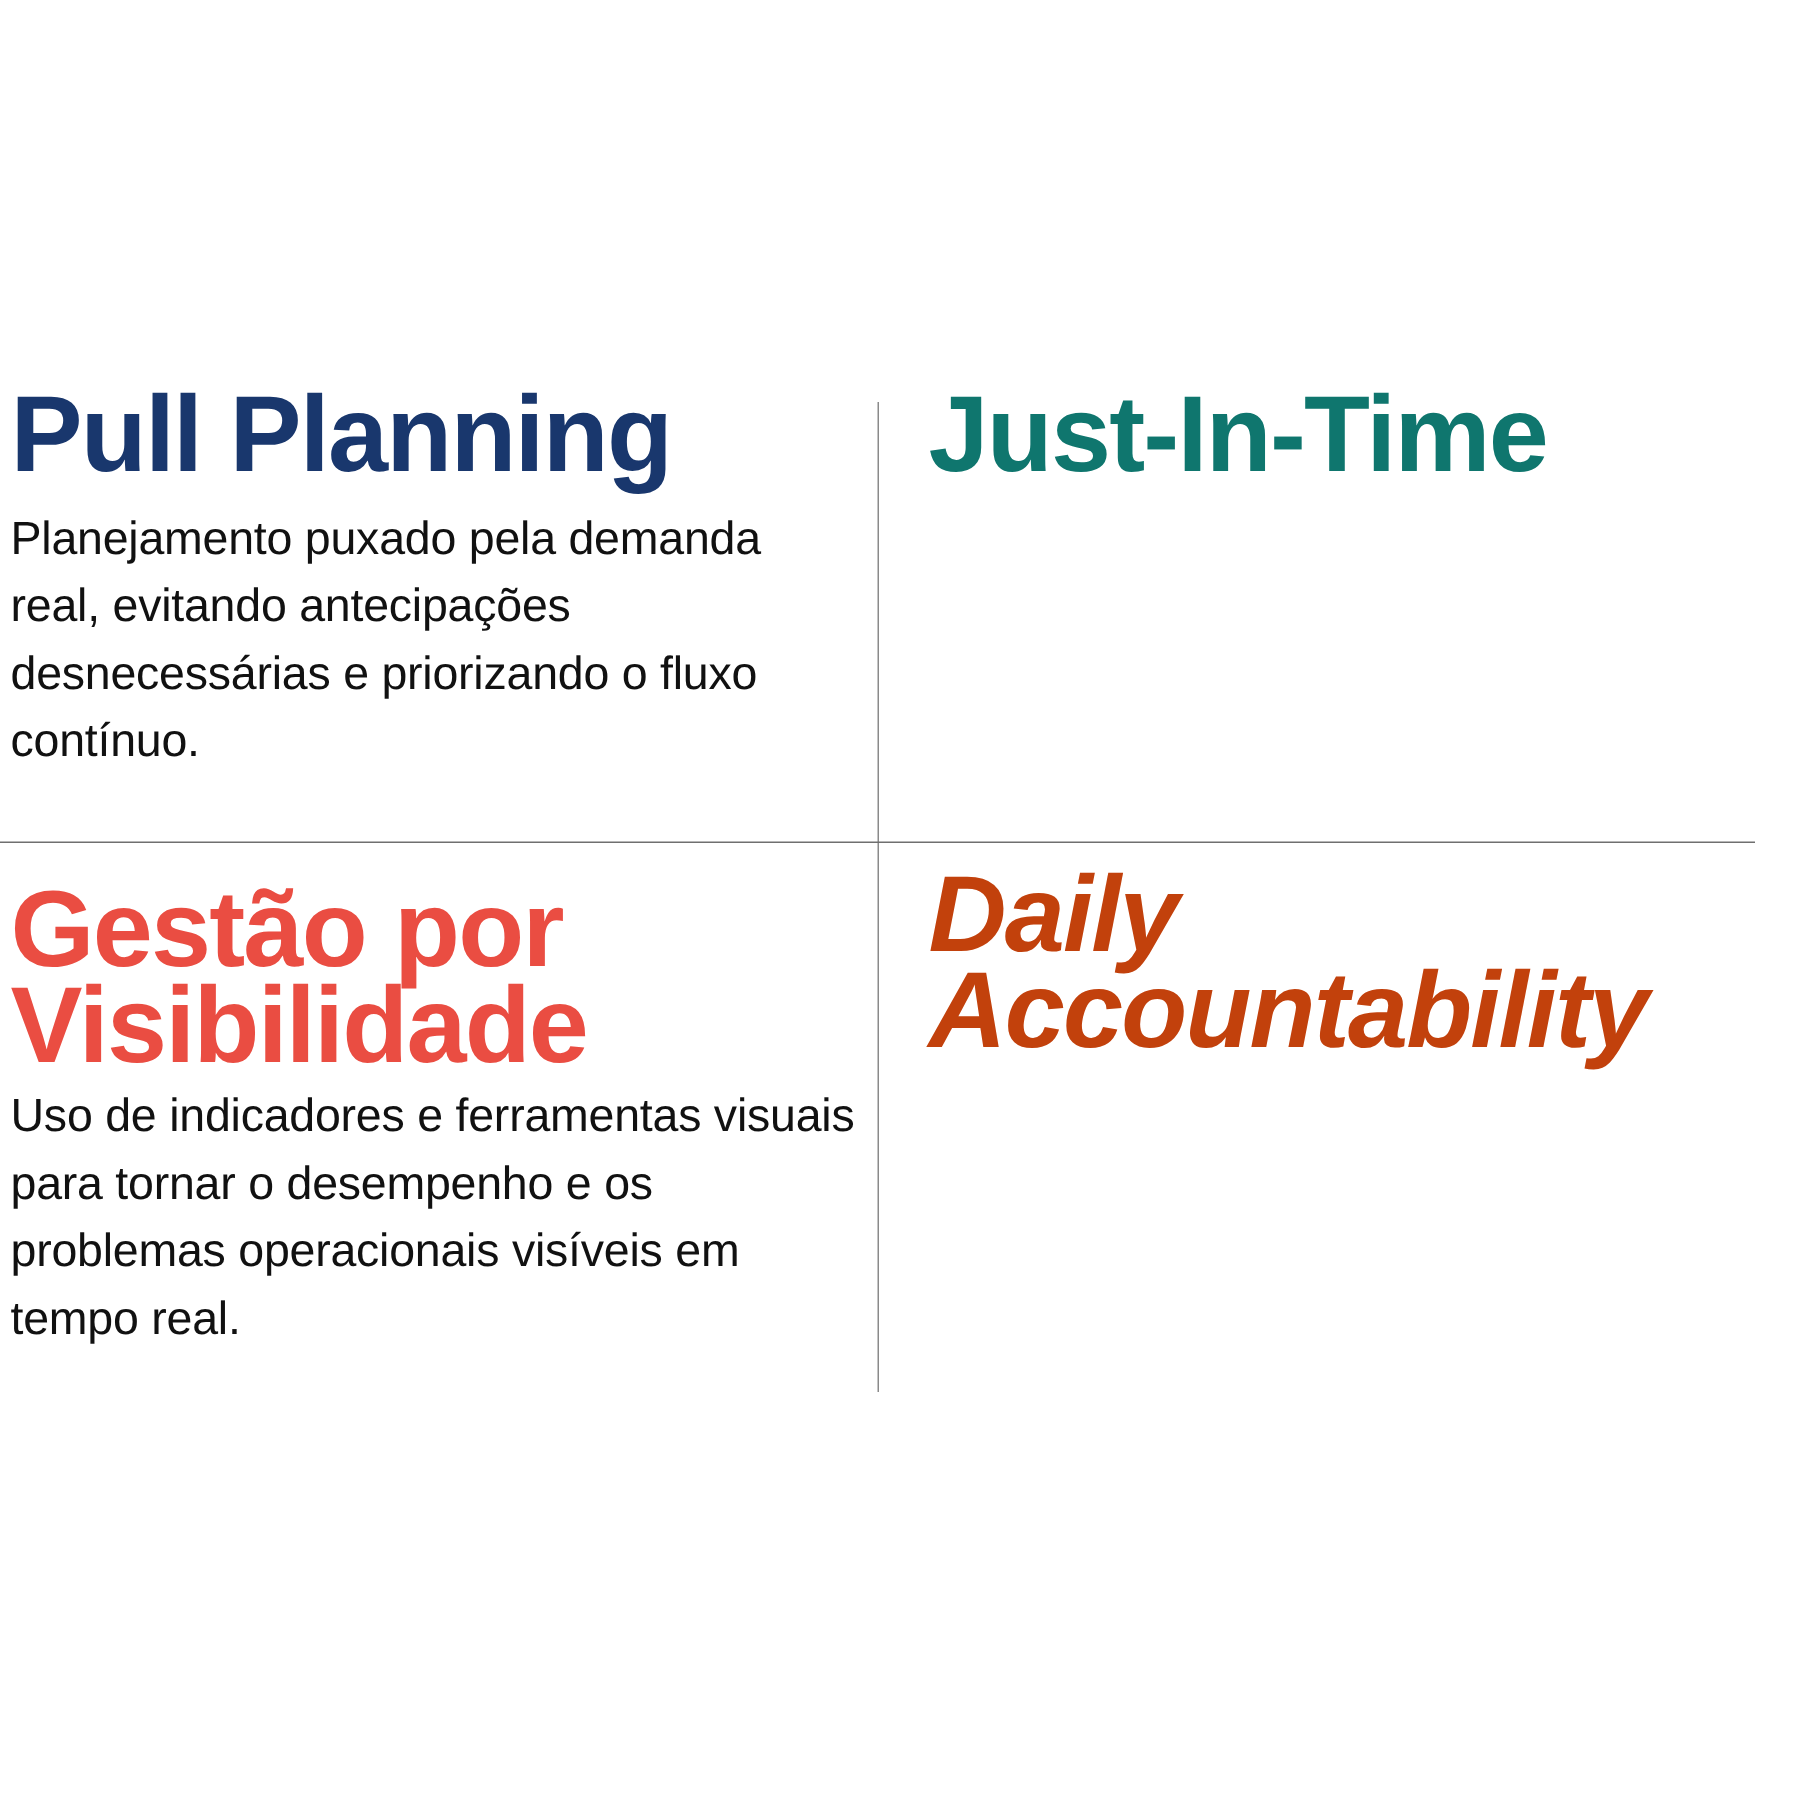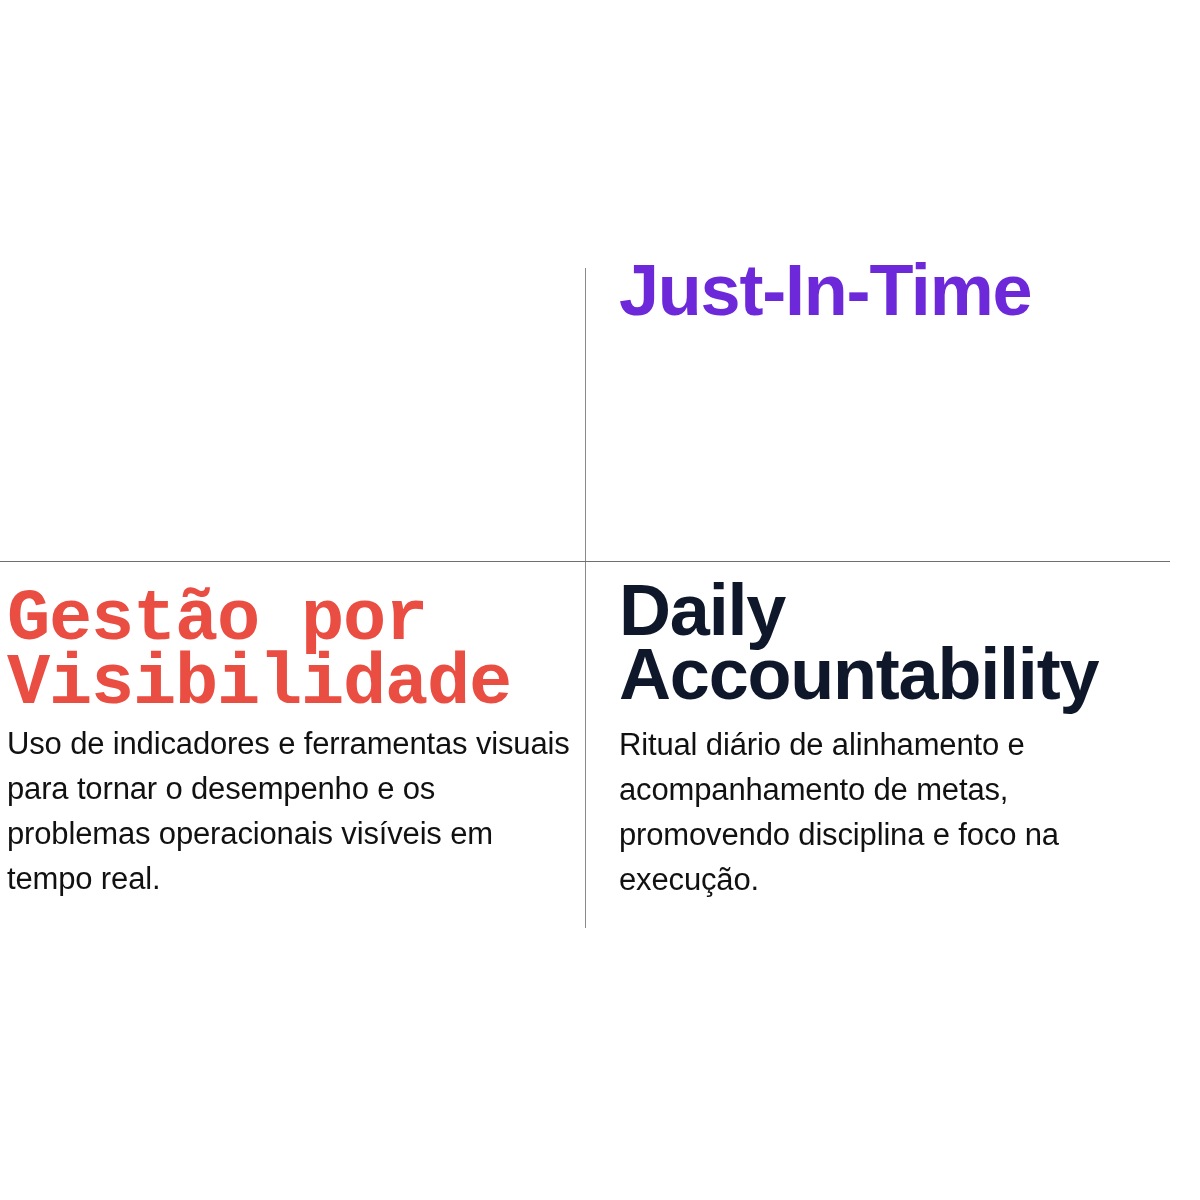--- a/index.html
+++ b/index.html
@@ -68,40 +68,43 @@
     letter-spacing: -0.15px;
     color: #111111;
     white-space: pre-line;
   }
 
   .cell-bl .card-body { margin-top: 5px; }
   .cell-br .card-body { margin-top: 16px; }
 
   
   .title-navy   { color: #19376d; }
-  .title-crimson{ color: #6d28d9; }
-  .title-coral  { color: #ea4d42; font-family: Liberation Mono, monospace; }
-  .title-gray   { color: #0f172a; }
+  .title-crimson{ color: #0f766e; }
+  .title-coral  { color: #ea4d42; }
+  .title-gray   { color: #c2410c; font-style: italic; }
 </style>
 </head>
 <body>
 
 <div id="canvas">
 
   <div class="divider-vertical"></div>
   <div class="divider-horizontal"></div>
 
+  <div class="cell cell-tl">
+    <h2 class="card-title title-navy">Pull Planning</h2>
+    <p class="card-body">Planejamento puxado pela demanda real, evitando antecipações desnecessárias e priorizando o fluxo contínuo.</p>
+  </div>
 
   <div class="cell cell-tr">
     <h2 class="card-title title-crimson">Just-In-Time</h2>
   </div>
 
   <div class="cell cell-bl">
     <h2 class="card-title title-coral">Gestão por Visibilidade</h2>
     <p class="card-body">Uso de indicadores e ferramentas visuais para tornar o desempenho e os problemas operacionais visíveis em tempo real.</p>
   </div>
 
   <div class="cell cell-br">
     <h2 class="card-title title-gray">Daily Accountability</h2>
-    <p class="card-body">Ritual diário de alinhamento e acompanhamento de metas, promovendo disciplina e foco na execução.</p>
   </div>
 
 </div>
 
 </body></html>

